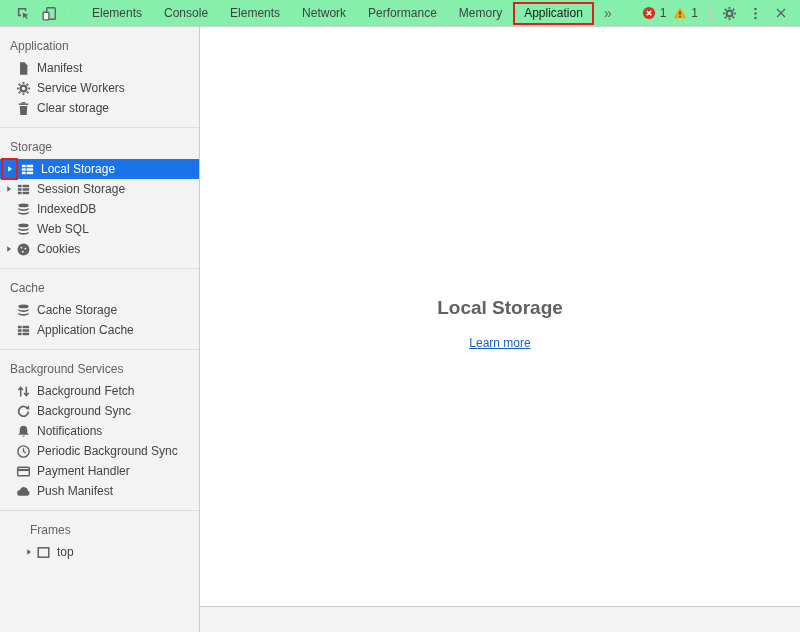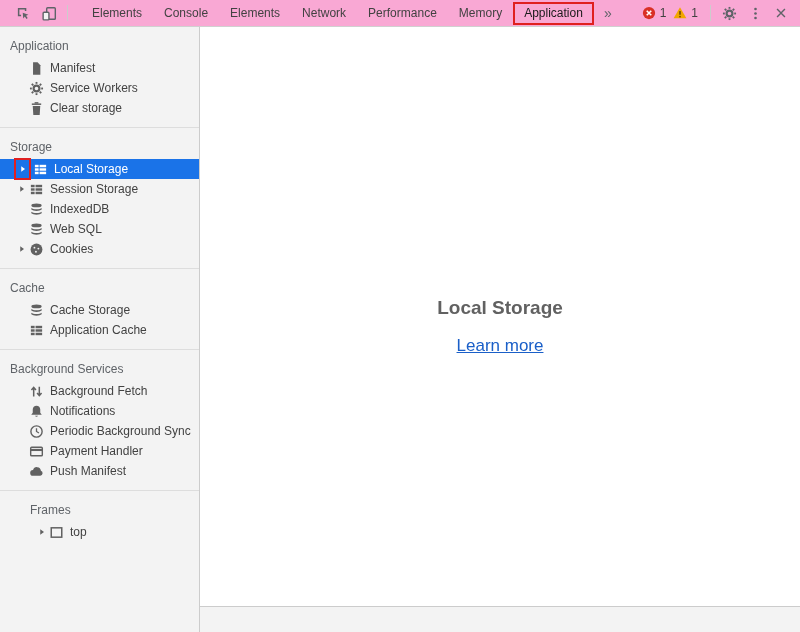--- a/index.html
+++ b/index.html
@@ -10,21 +10,21 @@
     color: #333;
     background: #fff;
     display: flex;
     flex-direction: column;
   }
   svg { display: block; }
 
   
   .toolbar {
     height: 27px;
-    background: #f9a8d4;
+    background: #86efac;
     border-bottom: 1px solid #d0d0d0;
     display: flex;
     align-items: center;
     flex: 0 0 auto;
   }
   .tb-icon-btn {
     width: 26px; height: 26px;
     display: flex; align-items: center; justify-content: center;
     color: #5f6368;
     cursor: pointer;
@@ -79,21 +79,21 @@
   .section { border-bottom: 1px solid #ddd; padding-bottom: 9px; }
   .section:last-child { border-bottom: none; margin-left: 20px; }
   .section-title {
     padding: 12px 0 5px 10px;
     color: #5f6368;
   }
   .row {
     height: 20px;
     display: flex;
     align-items: center;
-    padding-left: 14px;
+    padding-left: 1px;
     color: #424242;
     cursor: pointer;
     white-space: nowrap;
   }
   .row .expander {
     width: 15px;
     flex: 0 0 15px;
     display: flex; align-items: center; justify-content: center;
     color: #616161;
   }
@@ -135,21 +135,21 @@
   .main-title {
     font-size: 19px;
     font-weight: 700;
     color: #616161;
   }
   .learn-more {
     display: inline-block;
     margin-top: 17px;
     color: #1a5fc8;
     text-decoration: underline;
-    font-size: 17px;
+    font-size: 12px;
     cursor: pointer;
   }
   .main-bottom {
     flex: 0 0 26px;
     background: #f3f3f3;
     border-top: 1px solid #ccc;
   }
 </style>
 </head>
 <body>
@@ -449,20 +449,29 @@
             <svg width="15" height="15">
               <use href="#sym-fetch"></use>
             </svg>
           </span>
         <span>Background Fetch</span>
       </div>
       <div class="row">
         <span class="expander"></span>
         <span class="ic">
             <svg width="15" height="15">
+              <use href="#sym-sync"></use>
+            </svg>
+          </span>
+        <span>Background Sync</span>
+      </div>
+      <div class="row">
+        <span class="expander"></span>
+        <span class="ic">
+            <svg width="15" height="15">
               <use href="#sym-bell"></use>
             </svg>
           </span>
         <span>Notifications</span>
       </div>
       <div class="row">
         <span class="expander"></span>
         <span class="ic">
             <svg width="15" height="15">
               <use href="#sym-clock"></use>

